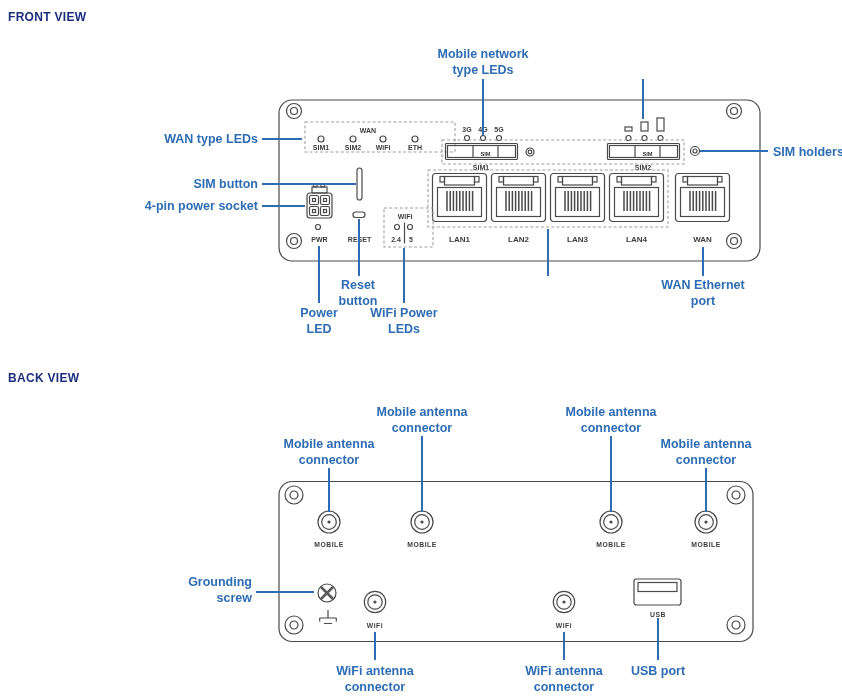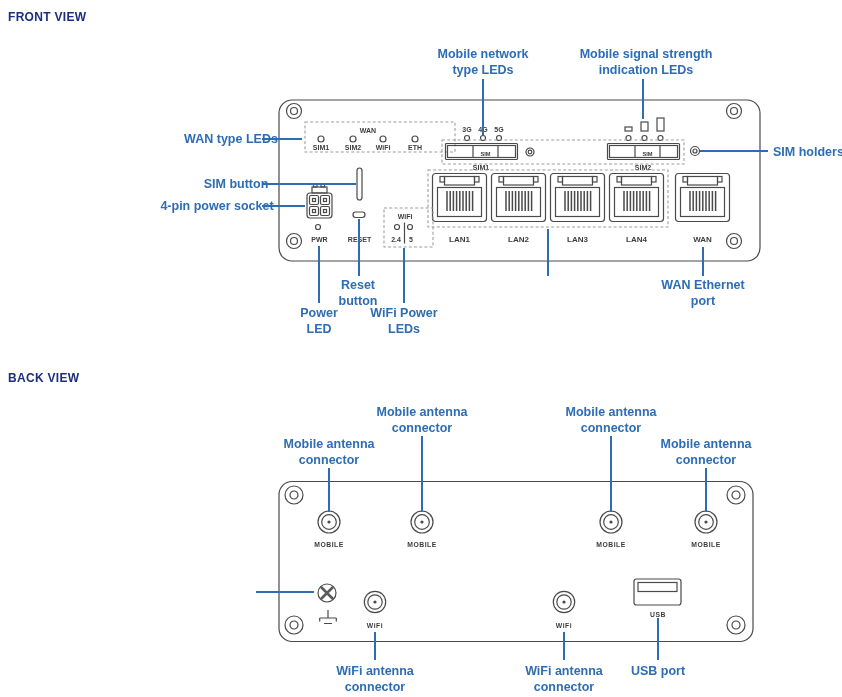--- a/index.html
+++ b/index.html
@@ -4,21 +4,21 @@
 <style>
   html,body{margin:0;padding:0;background:#ffffff;}
   .canvas{
     position:relative;width:842px;height:697px;background:#ffffff;overflow:hidden;
     font-family:"Liberation Sans","DejaVu Sans",sans-serif;
     --heading:#1d2e7e; --callout:#2e6db4;
   }
   .heading{position:absolute;font-size:12px;font-weight:bold;color:var(--heading);letter-spacing:.3px;}
   .lbl{position:absolute;font-size:12.5px;font-weight:bold;color:var(--callout);line-height:1.26;}
   .lbl.c{text-align:center;}
-  .lbl.r{text-align:center;margin-left:28px;}
+  .lbl.r{text-align:right;}
   .lbl.nw{white-space:nowrap;}
   .cl{position:absolute;background:var(--callout);}
   .cl.v{width:2px;}
   .cl.h{height:2px;}
   svg.dev{position:absolute;}
   .art{stroke:#4a4a4a;fill:none;stroke-width:1.2;}
   .artf{fill:#4a4a4a;stroke:none;}
   .dash{stroke:#9e9e9e;fill:none;stroke-width:1.1;stroke-dasharray:3 2.2;}
   svg text{font-family:"Liberation Sans","DejaVu Sans",sans-serif;fill:#3d3d3d;text-anchor:middle;}
   .t7{font-size:7px;font-weight:bold;}
@@ -182,21 +182,20 @@
   <div class="cl h" style="left:262px;top:183px;width:94px;"></div>
   <div class="cl h" style="left:262px;top:205px;width:43px;"></div>
   <div class="cl v" style="left:318px;top:246px;height:57px;"></div>
   <div class="cl v" style="left:358px;top:219px;height:57px;"></div>
   <div class="cl v" style="left:403px;top:248px;height:55px;"></div>
   <div class="cl v" style="left:547px;top:229px;height:47px;"></div>
   <div class="cl v" style="left:702px;top:247px;height:29px;"></div>
 
   <div class="lbl r" style="left:148px;top:132px;width:110px;">WAN type LEDs</div>
   <div class="lbl c" style="left:430px;top:47px;width:106px;text-align:center;">Mobile network type LEDs</div>
-  <div class="lbl c" style="left:570px;top:47px;width:152px;">Mobile signal strength indication LEDs</div>
   <div class="lbl nw" style="left:773px;top:145px;">SIM holders</div>
   <div class="lbl r" style="left:158px;top:177px;width:100px;">SIM button</div>
   <div class="lbl r nw" style="left:120px;top:199px;width:138px;">4-pin power socket</div>
   <div class="lbl c" style="left:291px;top:306px;width:56px;">Power LED</div>
   <div class="lbl c" style="left:328px;top:278px;width:60px;">Reset button</div>
   <div class="lbl c" style="left:362px;top:306px;width:84px;">WiFi Power LEDs</div>
   <div class="lbl c" style="left:651px;top:278px;width:104px;">WAN Ethernet port</div>
 
   <div class="heading" style="left:8px;top:371px;">BACK VIEW</div>
 
@@ -248,17 +247,18 @@
   <div class="cl v" style="left:705px;top:468px;height:44px;"></div>
   <div class="cl h" style="left:256px;top:591px;width:58px;"></div>
   <div class="cl v" style="left:374px;top:632px;height:28px;"></div>
   <div class="cl v" style="left:563px;top:632px;height:28px;"></div>
   <div class="cl v" style="left:657px;top:618px;height:42px;"></div>
 
   <div class="lbl c" style="left:269px;top:437px;width:120px;">Mobile antenna connector</div>
   <div class="lbl c" style="left:362px;top:405px;width:120px;">Mobile antenna connector</div>
   <div class="lbl c" style="left:551px;top:405px;width:120px;">Mobile antenna connector</div>
   <div class="lbl c" style="left:646px;top:437px;width:120px;">Mobile antenna connector</div>
+  <div class="lbl r" style="left:168px;top:575px;width:84px;">Grounding screw</div>
   <div class="lbl c" style="left:315px;top:664px;width:120px;">WiFi antenna connector</div>
   <div class="lbl c" style="left:504px;top:664px;width:120px;">WiFi antenna connector</div>
   <div class="lbl c nw" style="left:608px;top:664px;width:100px;">USB port</div>
 
 </div>
 
 </body></html>

